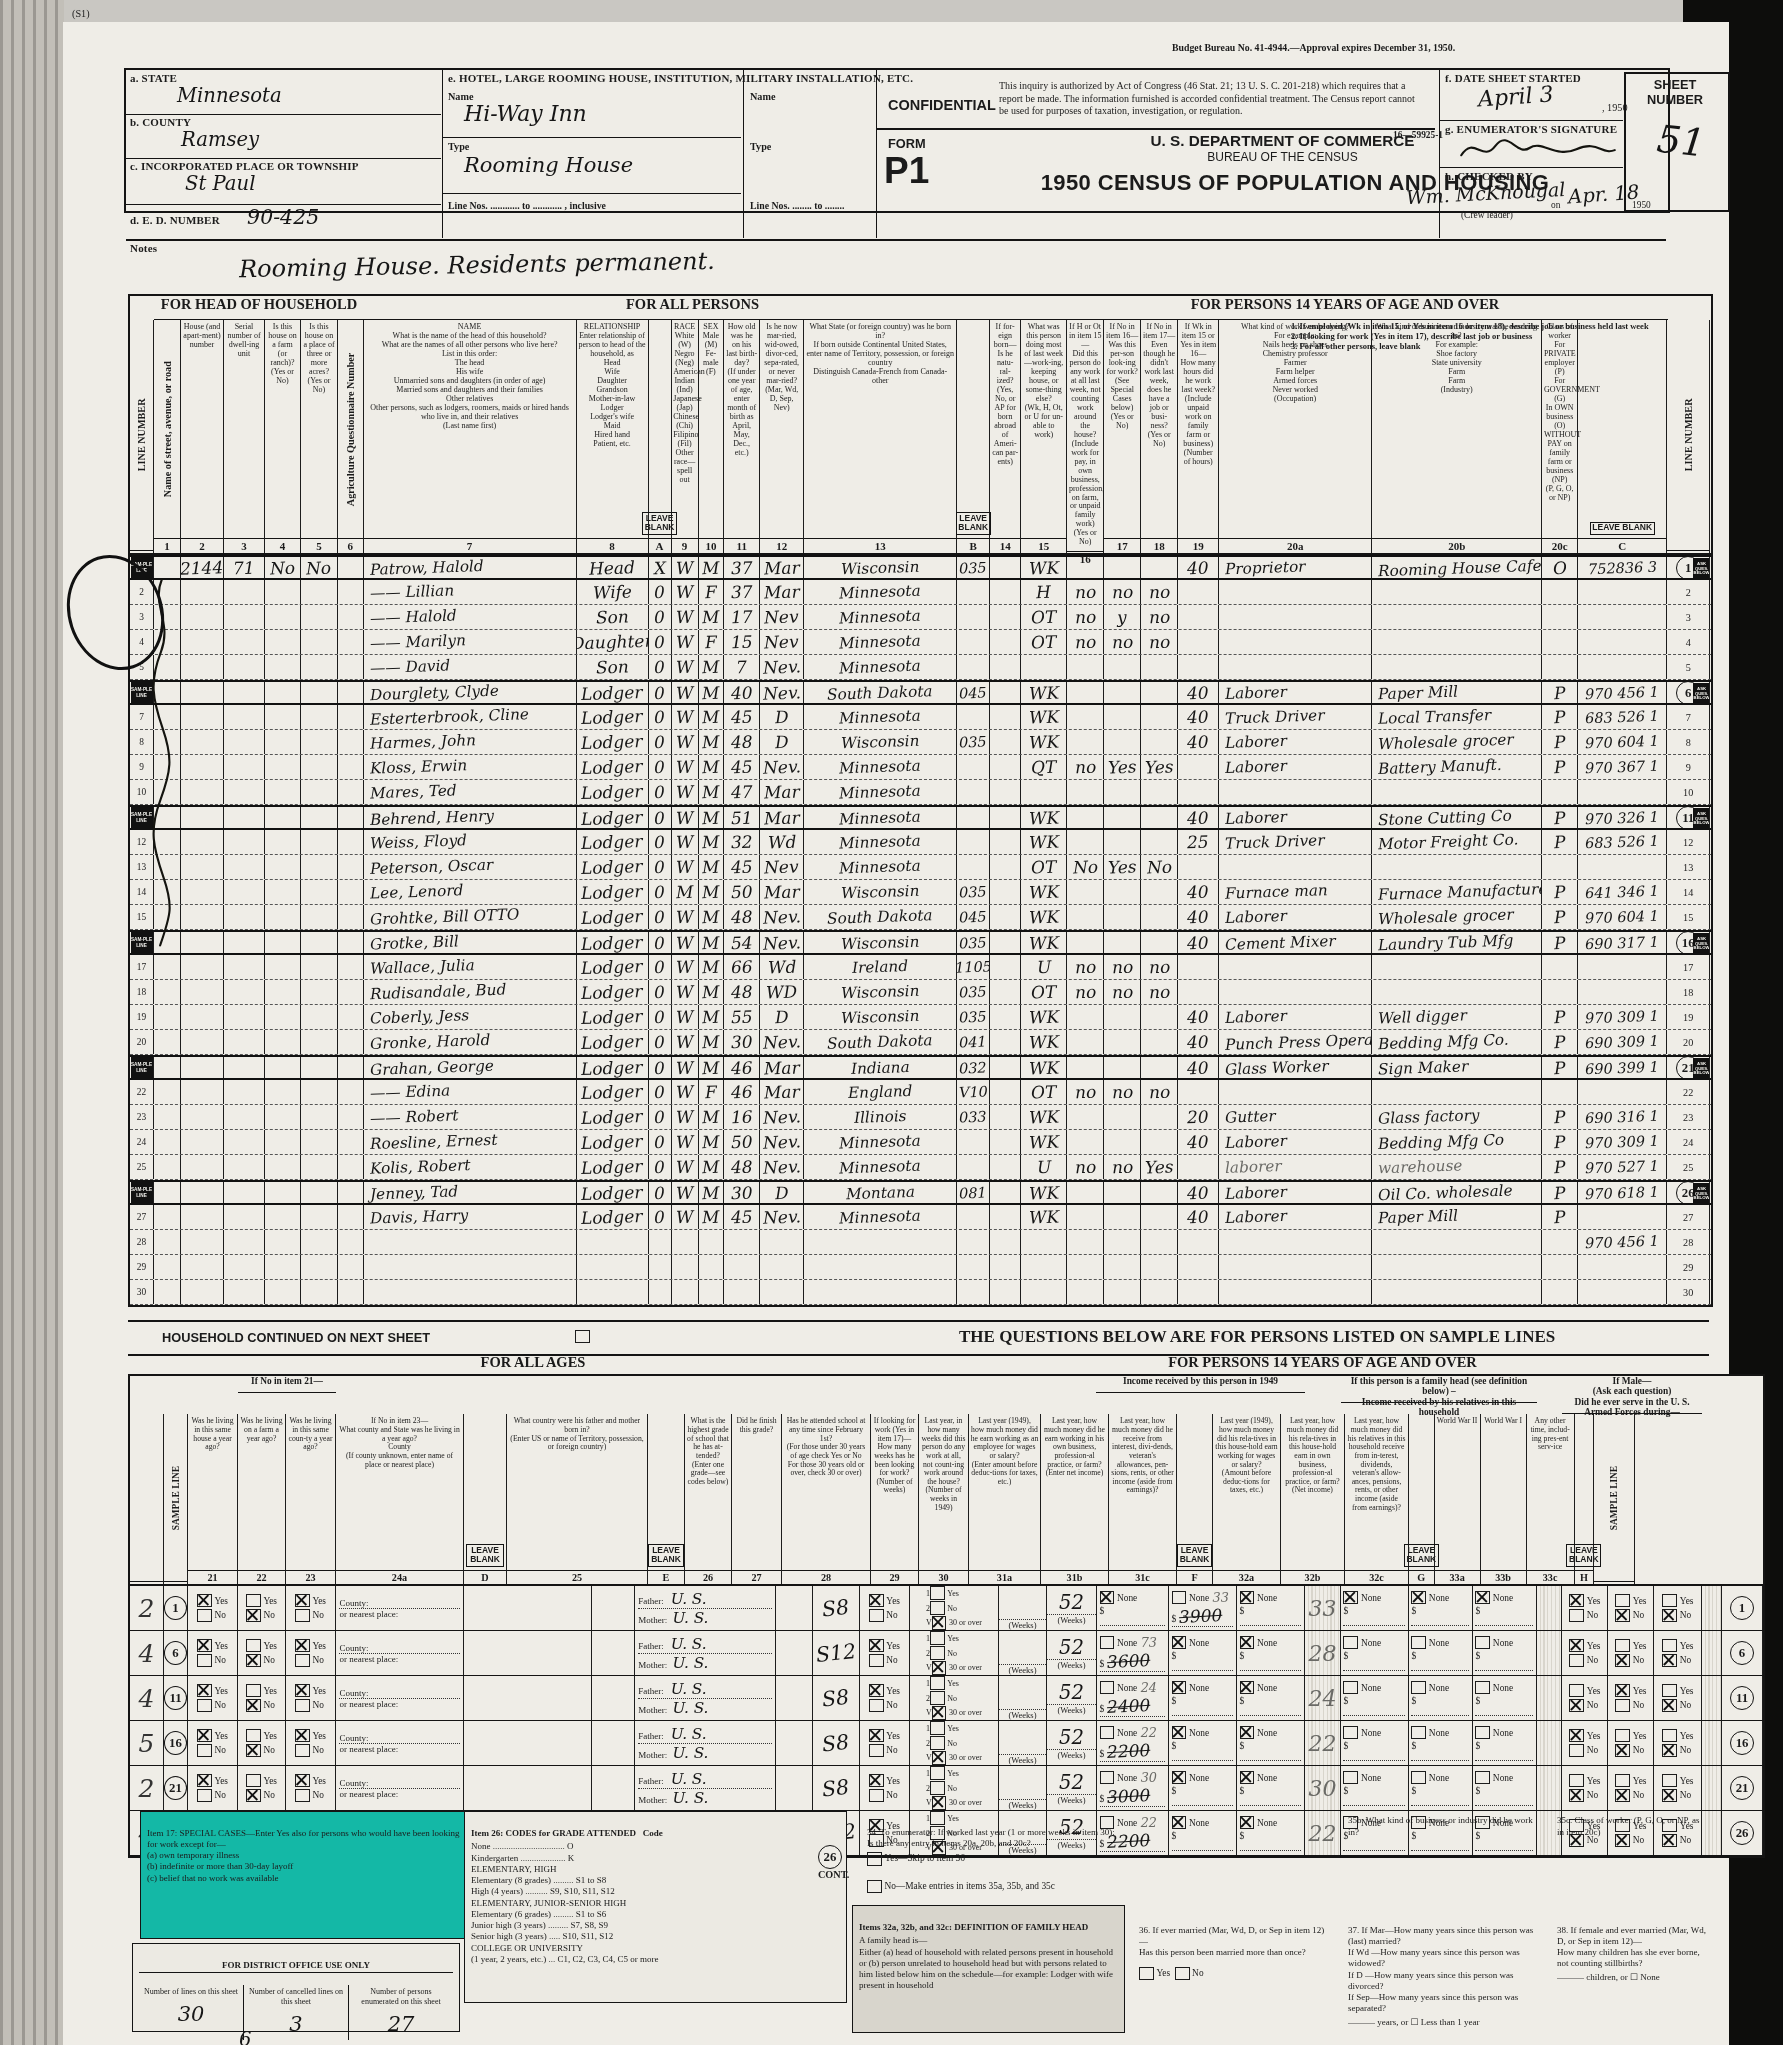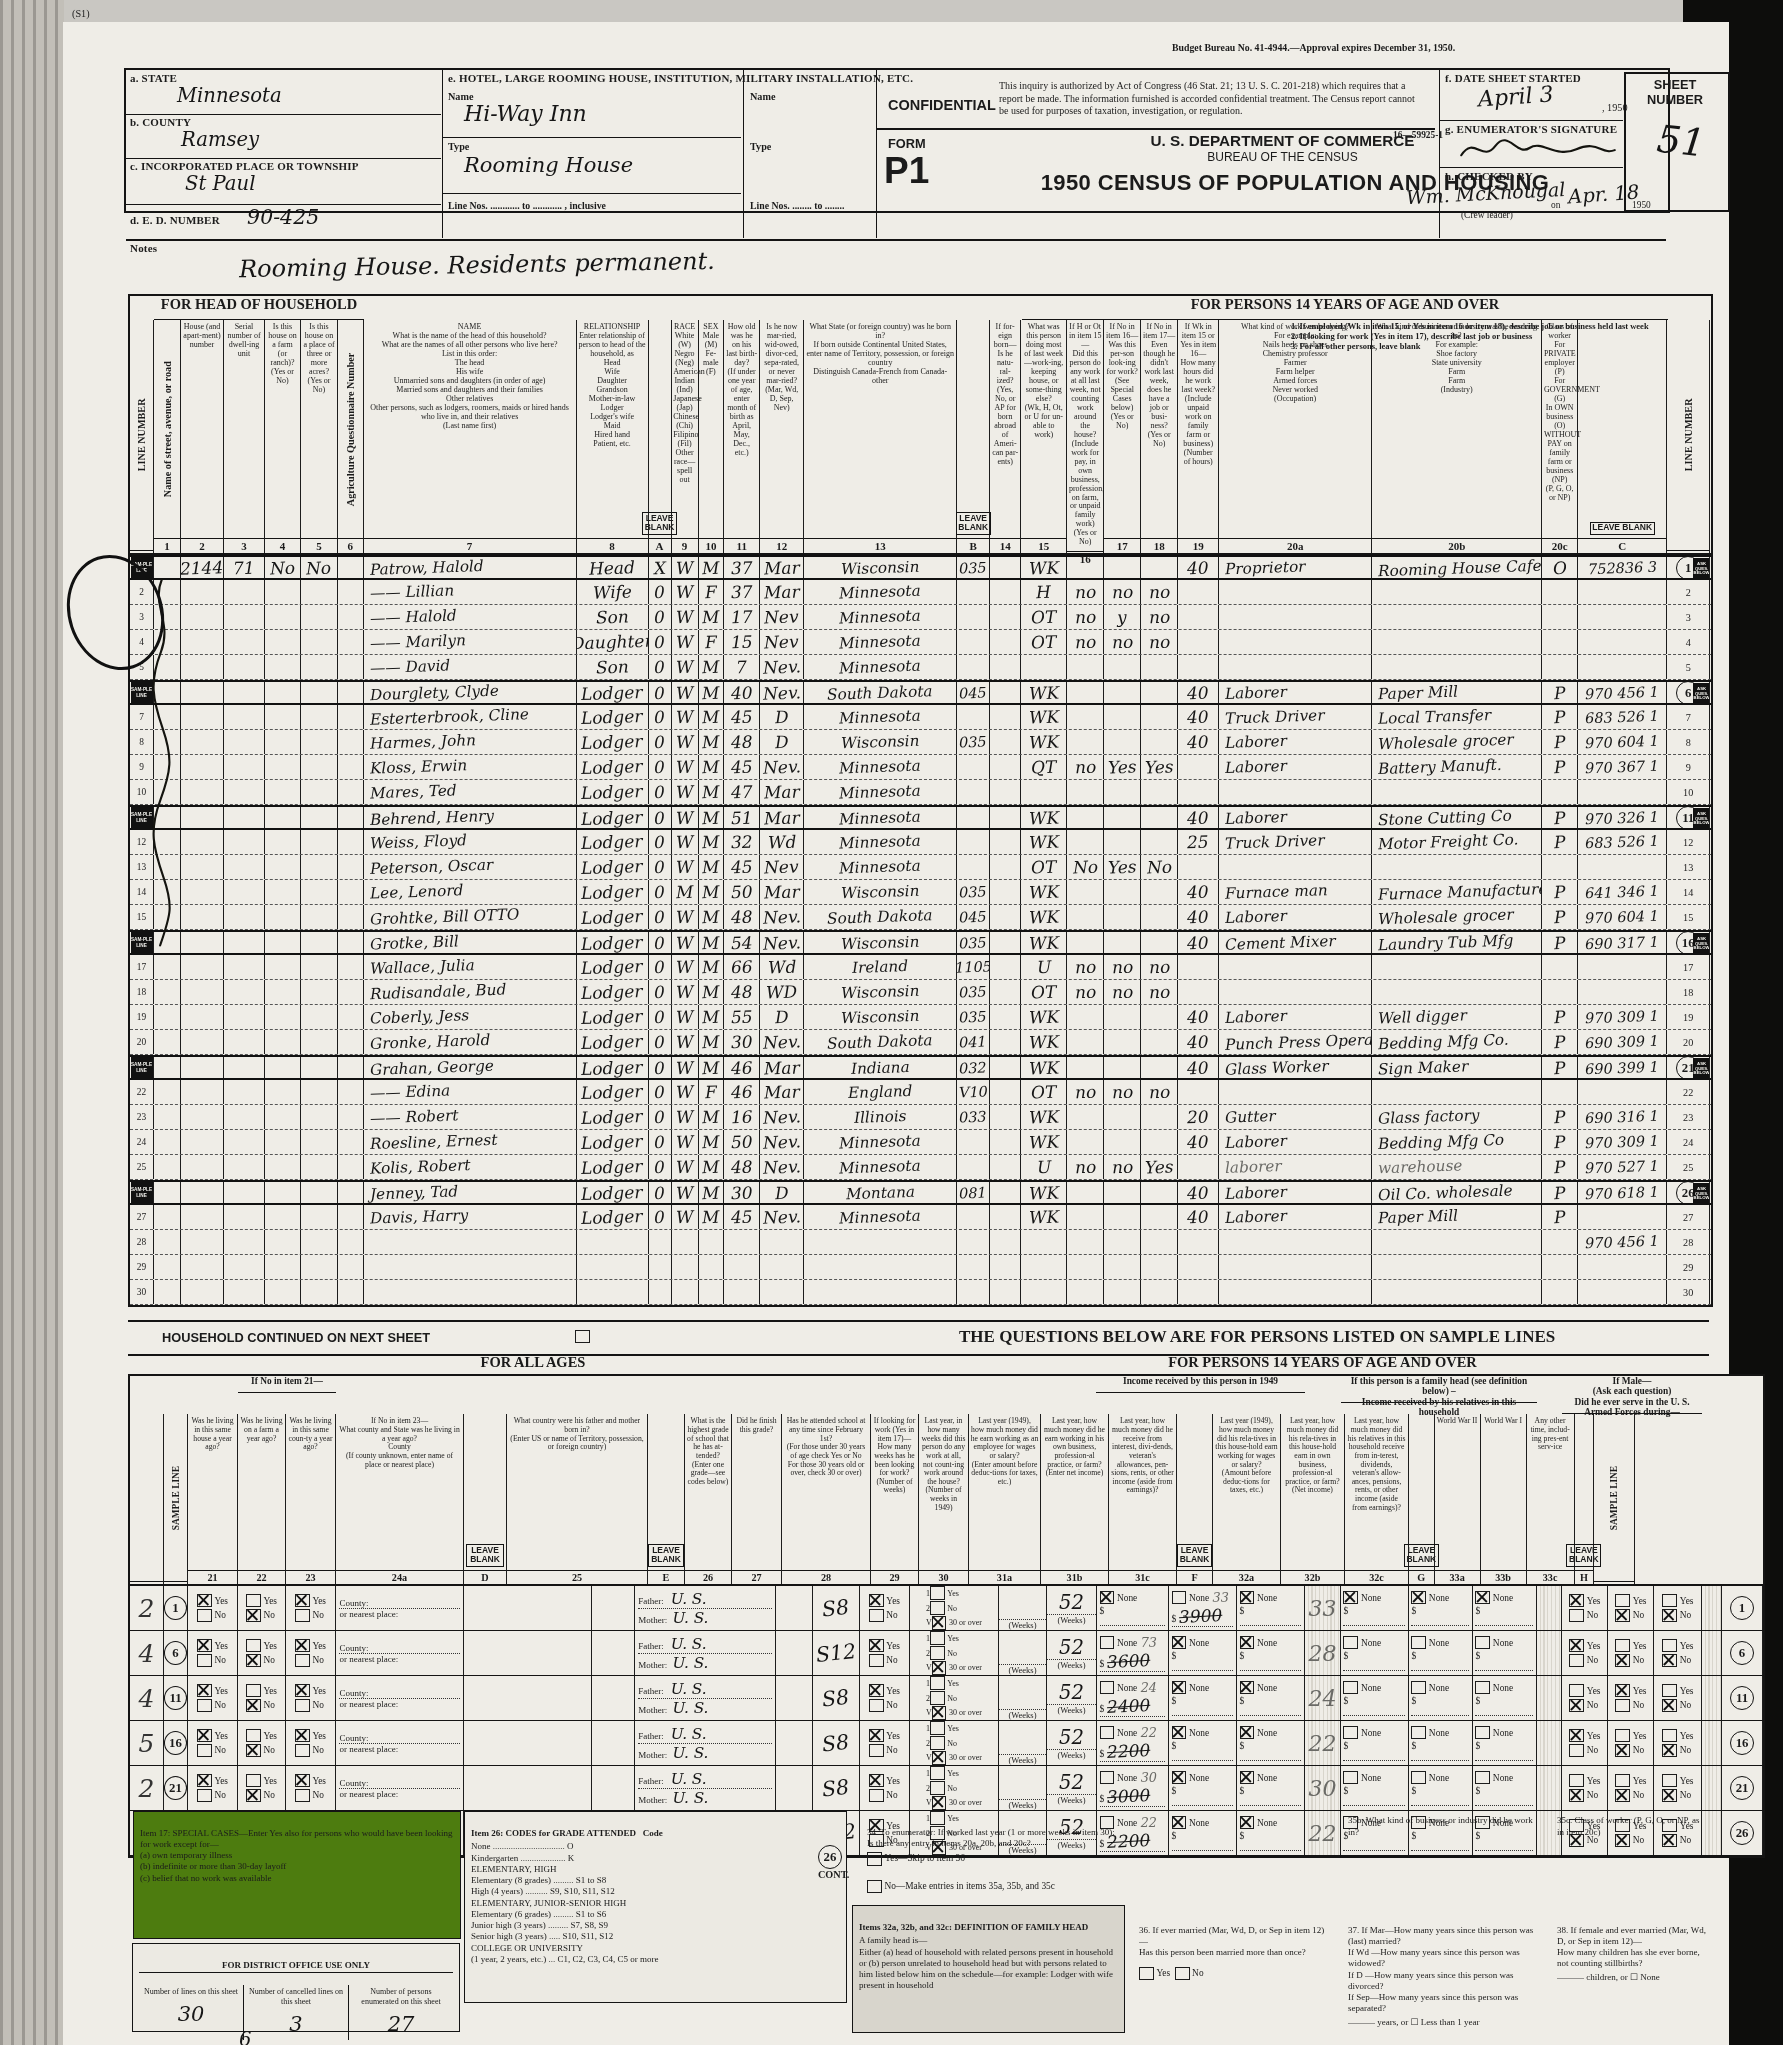--- a/index.html
+++ b/index.html
@@ -128,20 +128,21 @@
   <div class="hw" style="position:absolute;left:1568px;top:183px;font-size:19.6px;transform:rotate(-4deg);">Apr. 18</div>
   <span style="position:absolute;left:1632px;top:200px;font-size:9.4px;">1950</span>
   <div style="position:absolute;left:1461px;top:210px;font-size:9.4px;">(Crew leader)</div>
 
   <div class="frame" style="left:1624px;top:72px;width:102px;height:136px;border-width:2.6px;"></div>
   <div style="position:absolute;left:1630px;top:77px;width:90px;text-align:center;font-size:12.8px;font-weight:bold;font-family:'Liberation Sans',sans-serif;white-space:pre-line;">SHEET NUMBER</div>
   <div class="hw" style="position:absolute;left:1657px;top:119px;font-size:38px;transform:rotate(6deg);">51</div>
 
   <div id="mtable" style="position: absolute; left: 128px; top: 294px; width: 1581px; border: 2.1px solid rgb(20, 20, 20); background: rgb(239, 237, 231);">
       <div class="banner" style="left: 24px; top: 0px; width: 210px; height: 24px; white-space: pre-line;">FOR HEAD OF HOUSEHOLD</div>
+      <div class="banner" style="left: 233px; top: 0px; width: 659px; height: 24px; white-space: pre-line;">FOR ALL PERSONS</div>
       <div class="banner" style="left: 892px; top: 0px; width: 646px; height: 24px; white-space: pre-line;">FOR PERSONS 14 YEARS OF AGE AND OVER</div>
       <div class="tiny" style="position: absolute; left: 1161px; top: 26.4px; width: 631px; font-weight: bold;">1. If employed (Wk in item 15, or Yes in item 16 or item 18), describe job or business held last week
 2. If looking for work (Yes in item 17), describe last job or business
 3. For all other persons, leave blank</div>
       <div style="display: flex; margin-top: 24px; border-bottom: 2.1px solid rgb(20, 20, 20); height: 233px;">
         <div class="hcell" style="width: 24px;">
           <div class="hlabel vert" style="font-size: 10.2px; font-weight: bold; margin: auto;">LINE NUMBER</div>
           <div class="hnum"></div>
         </div>
         <div class="hcell" style="width: 27px;">
@@ -3435,21 +3436,21 @@
             </div>
           </div>
         </div>
         <div class="mcell" style="width: 19.6px; background: repeating-linear-gradient(90deg, rgb(239, 237, 231) 0px, rgb(239, 237, 231) 2.6px, rgb(216, 213, 204) 2.6px, rgb(216, 213, 204) 3.8px);"></div>
         <div class="mcell" style="width: 41px;">
           <span class="circnum">26</span>
         </div>
       </div>
     </div>
 
-  <div class="fbox" style="left:133px;top:1811px;width:328px;height:128px;background:#4d7c0f;">
+  <div class="fbox" style="left:140px;top:1811px;width:328px;height:128px;background:#14b8a6;">
     <span>Item 17: SPECIAL CASES—Enter Yes also for persons who would have been looking for work except for—
 (a) own temporary illness
 (b) indefinite or more than 30-day layoff
 (c) belief that no work was available</span>
   </div>
   <div class="fbox" style="left:132px;top:1943px;width:328px;height:89px;">
     <div class="fh" style="text-align:center;border-bottom:1.3px solid #141414;padding-bottom:1.7px;">FOR DISTRICT OFFICE USE ONLY</div>
     <div id="district-cols" style="display:flex;"><div style="flex: 1 1 0%; border-right: 1.3px solid rgb(20, 20, 20); padding: 2.6px; text-align: center; font-size: 8px;"><div>Number of lines on this sheet</div><div class="hw" style="font-size: 21px; margin-top: 3.4px;">30</div></div><div style="flex: 1 1 0%; border-right: 1.3px solid rgb(20, 20, 20); padding: 2.6px; text-align: center; font-size: 8px;"><div>Number of cancelled lines on this sheet</div><div class="hw" style="font-size: 21px; margin-top: 3.4px;">3</div></div><div style="flex: 1 1 0%; border-right: none; padding: 2.6px; text-align: center; font-size: 8px;"><div>Number of persons enumerated on this sheet</div><div class="hw" style="font-size: 21px; margin-top: 3.4px;">27</div></div></div>
   </div>
   <div class="hw" style="position:absolute;left:239px;top:2028px;font-size:19.6px;">6</div>

